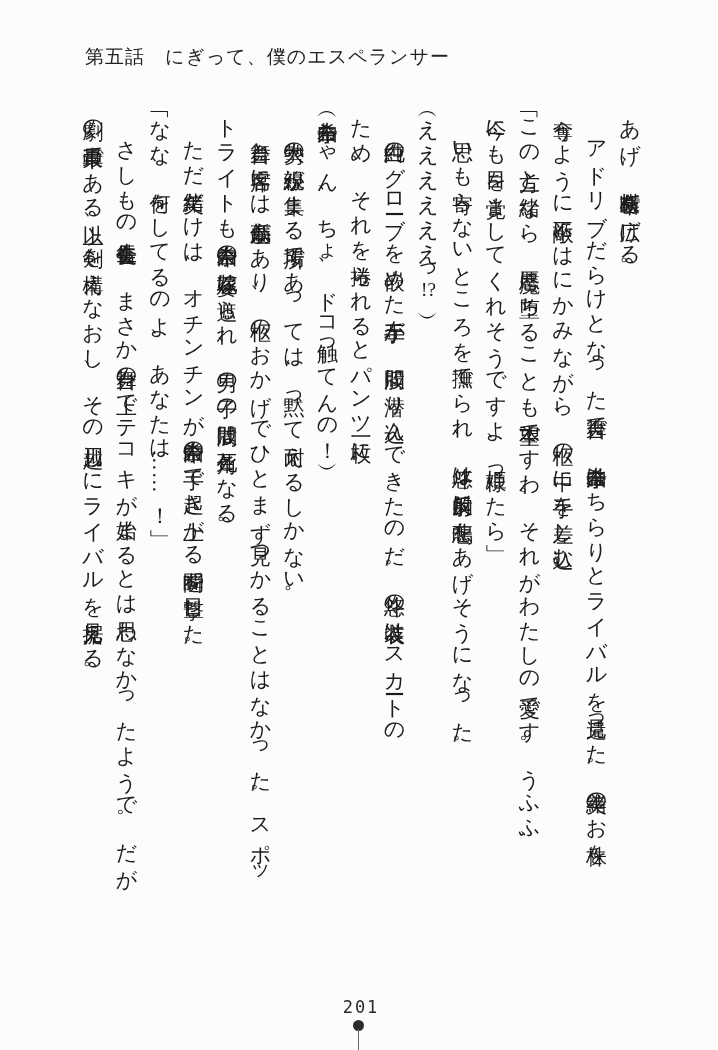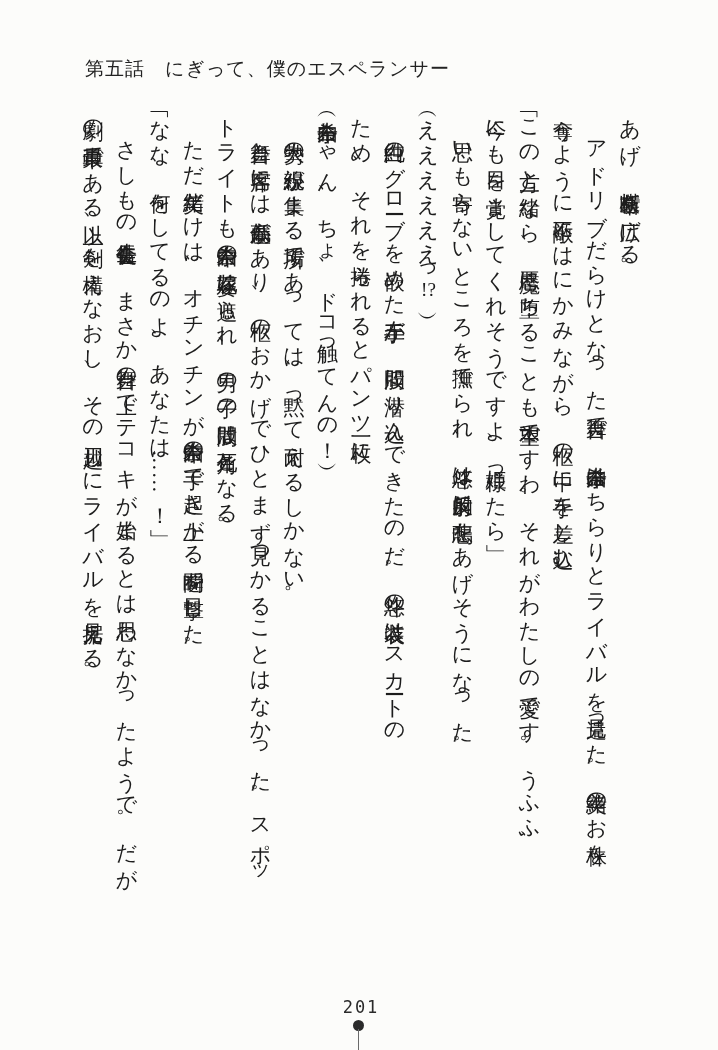--- a/index.html
+++ b/index.html
@@ -14,21 +14,20 @@
   .page { position: absolute; inset: 0; }
 
   
   .chapter-header {
     position: absolute;
     left: 85px; top: 44px;
     font-size: 19px;
     letter-spacing: 1px;
     white-space: pre;
     color: #222;
-    margin-top: 12px;
   }
 
   
   .text-block {
     position: absolute;
     top: 104px;
     right: 72px;
     height: 910px;
     writing-mode: vertical-rl;
     text-orientation: mixed;

